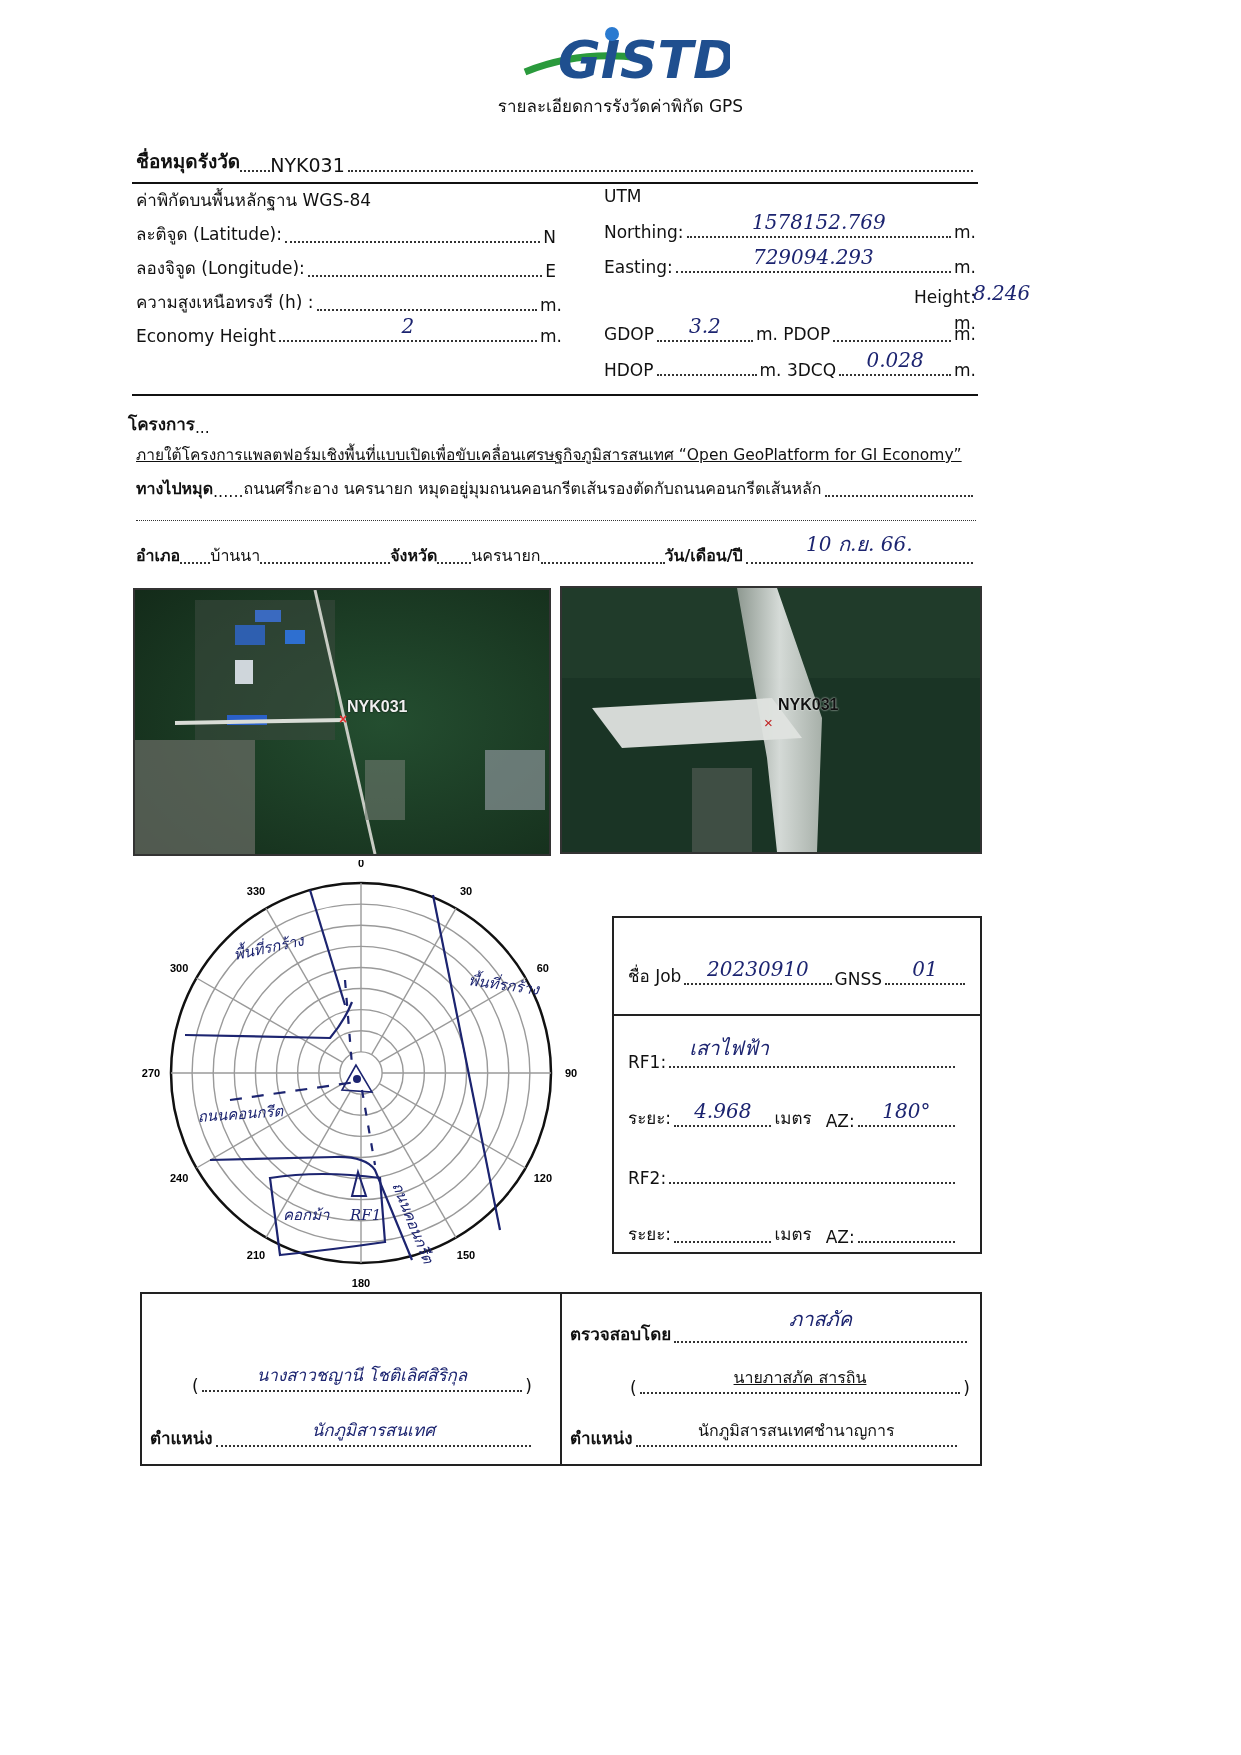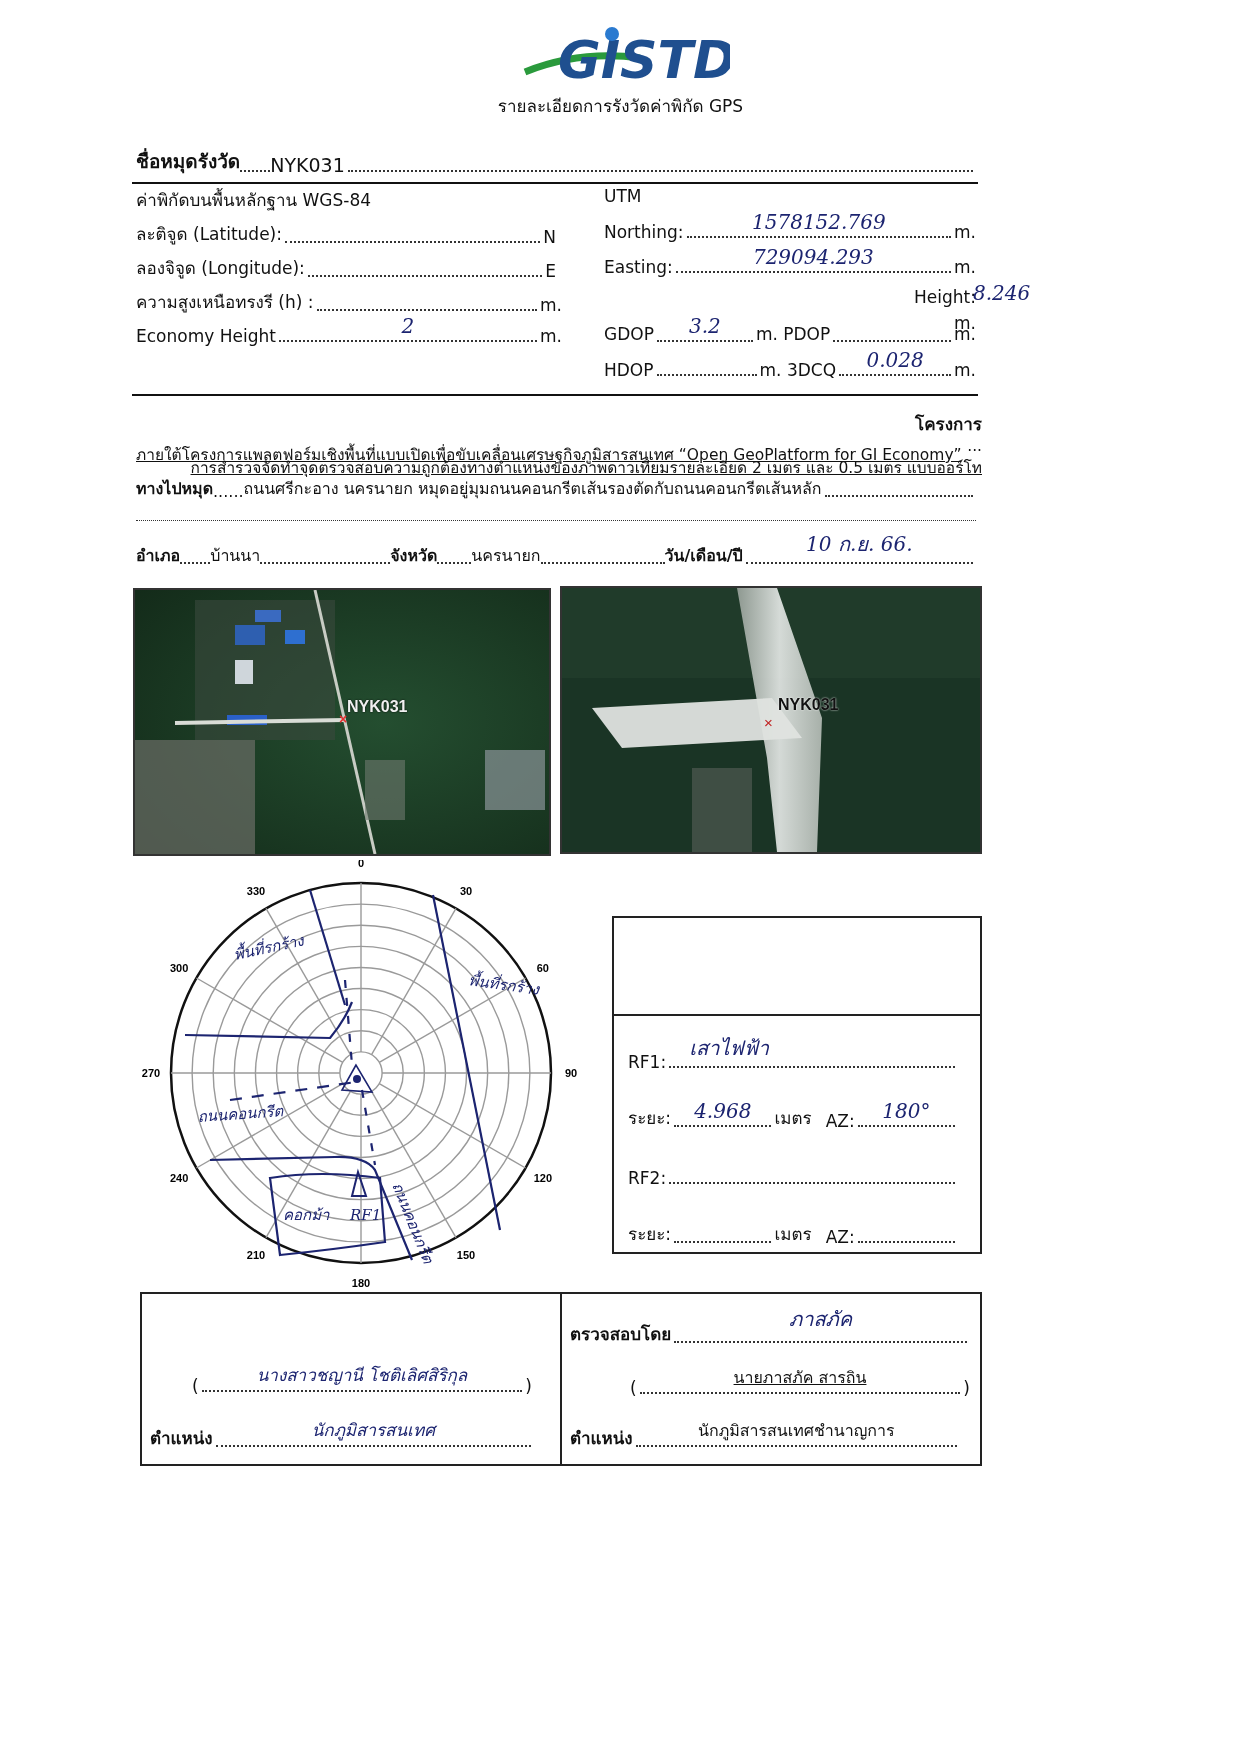--- a/index.html
+++ b/index.html
@@ -113,24 +113,23 @@
       <span class="val hand"></span>
     </span>
   <span>m. 3DCQ</span>
   <span class="fill">
       <span class="val hand">0.028</span>
     </span>
   <span>m.</span>
 </div>
 <div class="hr" style="left:132px; top:394px; width:846px;"></div>
 
-<div class="row" style="left:136px; top:410px; width:846px; font-size:15.5px;flex-direction:column;">
+<div class="row" style="left:128px; top:410px; width:846px; font-size:15.5px;">
   <span style="font-weight:bold; font-size:17px;">โครงการ</span>
   <span>...</span>
-  <span class="ul">การสำรวจจัดทำจุดตรวจสอบความถูกต้องทางตำแหน่งของภาพดาวเทียมรายละเอียด 2 เมตร และ 0.5 เมตร แบบออร์โท</span>
 </div>
 <div class="row" style="left:136px; top:442px; width:846px; font-size:15.5px;">
   <span class="ul">ภายใต้โครงการแพลตฟอร์มเชิงพื้นที่แบบเปิดเพื่อขับเคลื่อนเศรษฐกิจภูมิสารสนเทศ “Open GeoPlatform for GI Economy”</span>
 </div>
 <div class="row" style="left:136px; top:476px; width:840px; font-size:16px;">
   <span style="font-weight:bold;">ทางไปหมุด</span>
   <span>......</span>
   <span>ถนนศรีกะอาง นครนายก หมุดอยู่มุมถนนคอนกรีตเส้นรองตัดกับถนนคอนกรีตเส้นหลัก</span>
   <span class="fill" style="height:0"></span>
 </div>
@@ -251,20 +250,30 @@
       <text x="338" y="125" transform="rotate(8 338 125)">พื้นที่รกร้าง</text>
       <text x="68" y="262" transform="rotate(-4 68 262)">ถนนคอนกรีต</text>
       <text x="262" y="325" transform="rotate(68 262 325)">ถนนคอนกรีต</text>
       <text x="153" y="360">คอกม้า</text>
       <text x="220" y="360">RF1</text>
     </g>
   </svg>
 </div>
 
 <div class="box" style="left:612px; top:916px; width:366px; height:334px;">
+  <div class="row" style="left:14px; top:44px; width:340px;">
+    <span>ชื่อ Job</span>
+    <span class="fill">
+        <span class="val hand">20230910</span>
+      </span>
+    <span>GNSS</span>
+    <span class="fill" style="flex:0 0 80px;">
+        <span class="val hand">01</span>
+      </span>
+  </div>
   <div style="position:absolute; left:0; right:0; top:96px; height:2px; background:#222;"></div>
   <div class="row" style="left:14px; top:130px; width:330px;">
     <span>RF1:</span>
     <span class="fill">
         <span class="val hand" style="text-align:left; padding-left:20px;">เสาไฟฟ้า</span>
       </span>
   </div>
   <div class="row" style="left:14px; top:186px; width:330px;">
     <span>ระยะ:</span>
     <span class="fill">

